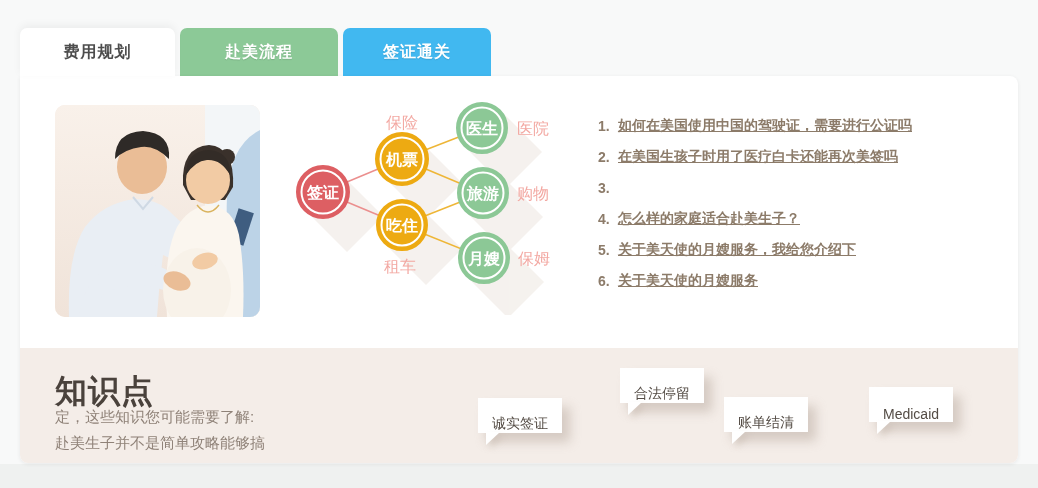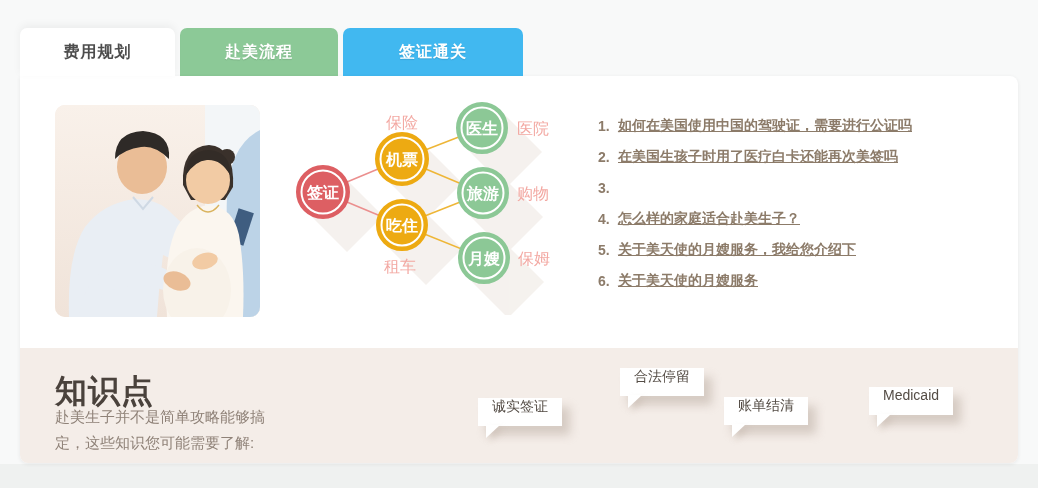--- a/index.html
+++ b/index.html
@@ -10,21 +10,21 @@
   }
   .stage{position:relative;width:1038px;height:488px;overflow:hidden;
     background:linear-gradient(to bottom,#f8f9f9 0,#f8f9f9 464px,#eff1f0 464px,#eff1f0 100%);}
 
   
   .tab{position:absolute;top:28px;height:48px;display:flex;align-items:center;justify-content:center;
        font-size:16px;font-weight:bold;border-radius:7px 7px 0 0;cursor:pointer;letter-spacing:1px;}
   .tab-active{left:20px;width:155px;background:#ffffff;color:#4d4d4d;z-index:3;
        box-shadow:0 -3px 8px rgba(0,0,0,.05);}
   .tab-green{left:180px;width:158px;background:#8cc997;color:#ffffff;text-shadow:0 1px 1px rgba(0,0,0,.12);}
-  .tab-blue{left:343px;width:180px;background:#41b8f0;color:#ffffff;text-shadow:0 1px 1px rgba(0,0,0,.12);}
+  .tab-blue{left:343px;width:148px;background:#41b8f0;color:#ffffff;text-shadow:0 1px 1px rgba(0,0,0,.12);}
 
   
   .card{position:absolute;left:20px;top:76px;width:998px;height:387px;background:#ffffff;
         border-radius:0 8px 8px 8px;box-shadow:0 1px 4px rgba(0,0,0,.07);z-index:2;}
 
   
   .photo{position:absolute;left:35px;top:29px;width:205px;height:212px;border-radius:10px;
          overflow:hidden;background:#f6ece4;}
 
   
@@ -36,21 +36,21 @@
   .faq .num{width:20px;flex:0 0 20px;}
   .faq a{color:#8c7b69;text-decoration:underline;cursor:pointer;text-align:right;}
 
   
   .kpanel{position:absolute;left:0;bottom:0;width:998px;height:115px;background:#f4ede8;
           border-radius:0 0 8px 8px;}
   .k-title{position:absolute;left:35px;top:22px;font-size:32px;font-weight:bold;color:#4a423c;letter-spacing:1px;}
   .k-desc{position:absolute;left:35px;top:56px;font-size:15px;color:#8f8278;line-height:26px;}
 
   
-  .bubble{position:absolute;height:28px;padding:0 14px;background:#ffffff;display:flex;align-items:flex-start;
+  .bubble{position:absolute;height:35px;padding:0 14px;background:#ffffff;display:flex;align-items:flex-end;
           justify-content:center;font-size:14px;color:#544c45;
           box-shadow:8px 9px 10px rgba(178,162,150,.45);}
   .bubble::after{content:"";position:absolute;left:8px;bottom:-12px;width:0;height:0;
           border-top:13px solid #ffffff;border-right:14px solid transparent;
           filter:drop-shadow(4px 4px 3px rgba(178,162,150,.3));}
   .bubble-1{left:458px;top:50px;}
   .bubble-2{left:600px;top:20px;}
   .bubble-3{left:704px;top:49px;}
   .bubble-4{left:849px;top:39px;}
 
@@ -191,22 +191,22 @@
       </li>
       <li>
         <span class="num">6.</span>
         <a>关于美天使的月嫂服务</a>
       </li>
     </ol>
 
     <div class="kpanel">
       <div class="k-title">知识点</div>
       <div class="k-desc">
+        <div>定，这些知识您可能需要了解:</div>
         <div>赴美生子并不是简单攻略能够搞</div>
-        <div>定，这些知识您可能需要了解:</div>
       </div>
       <div class="bubble bubble-1">
         <span>诚实签证</span>
       </div>
       <div class="bubble bubble-2">
         <span>合法停留</span>
       </div>
       <div class="bubble bubble-3">
         <span>账单结清</span>
       </div>

